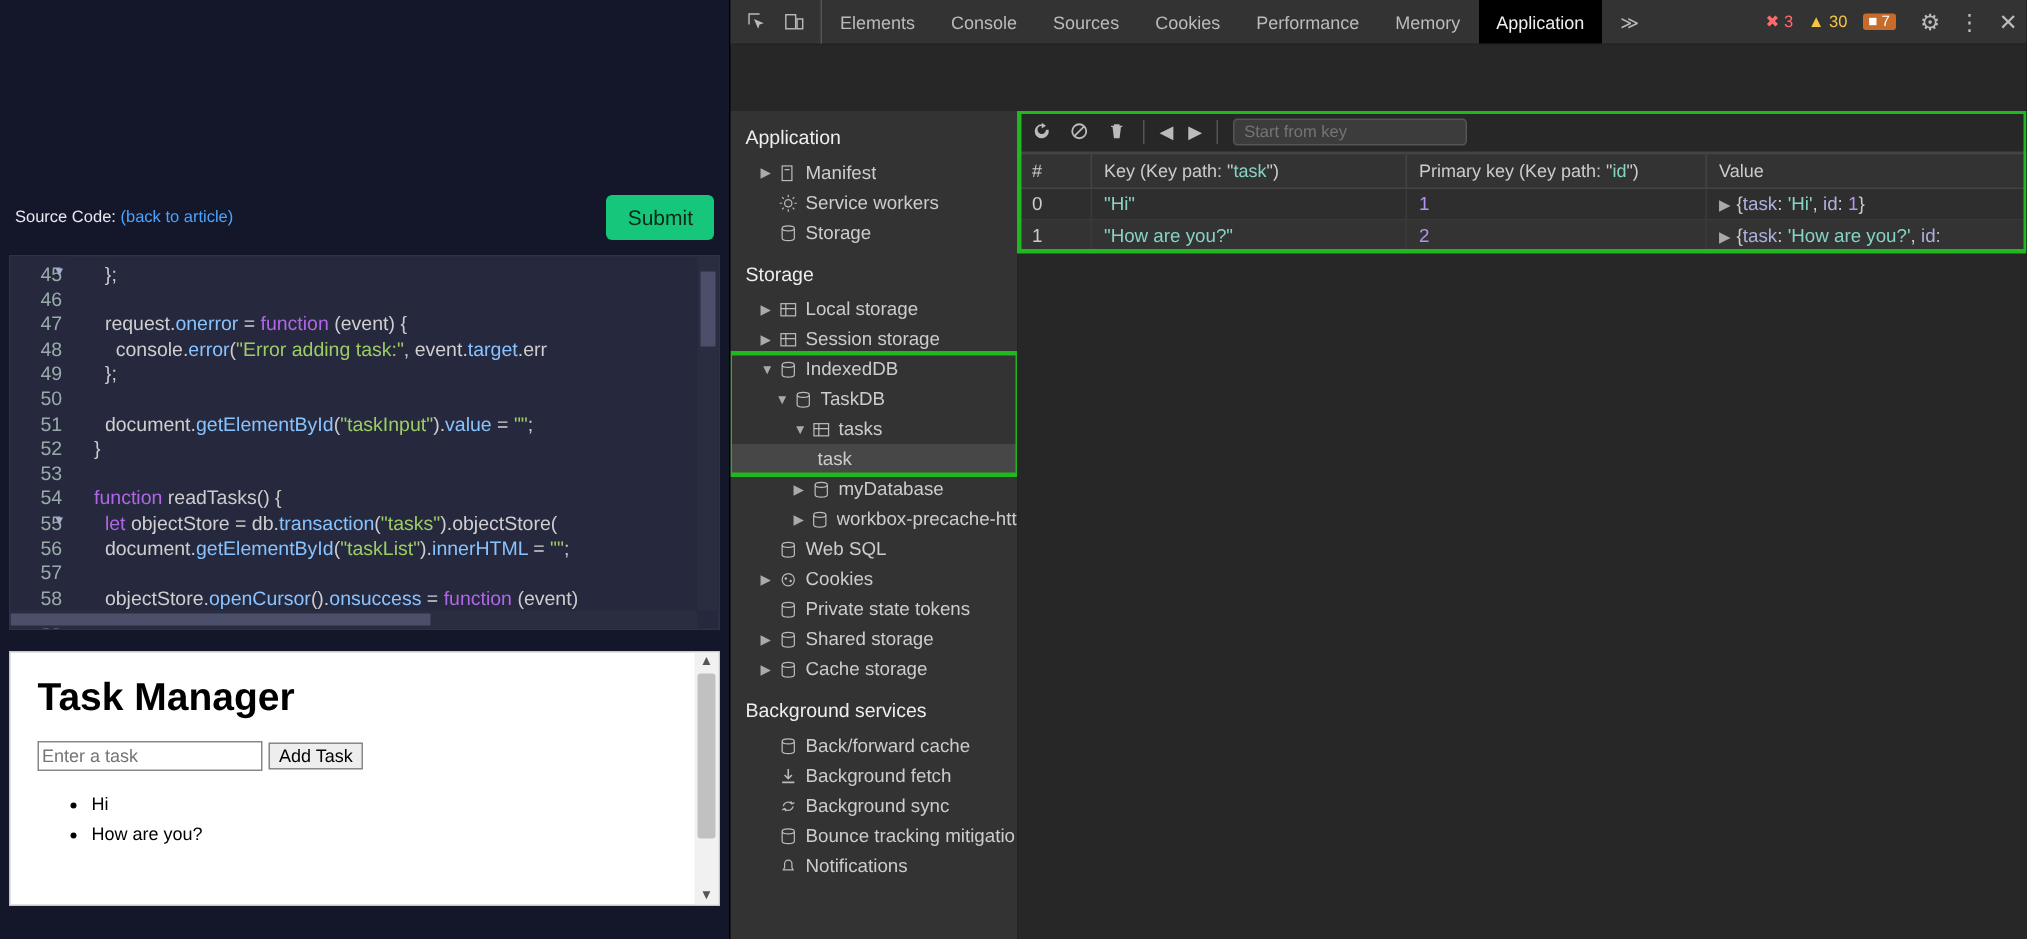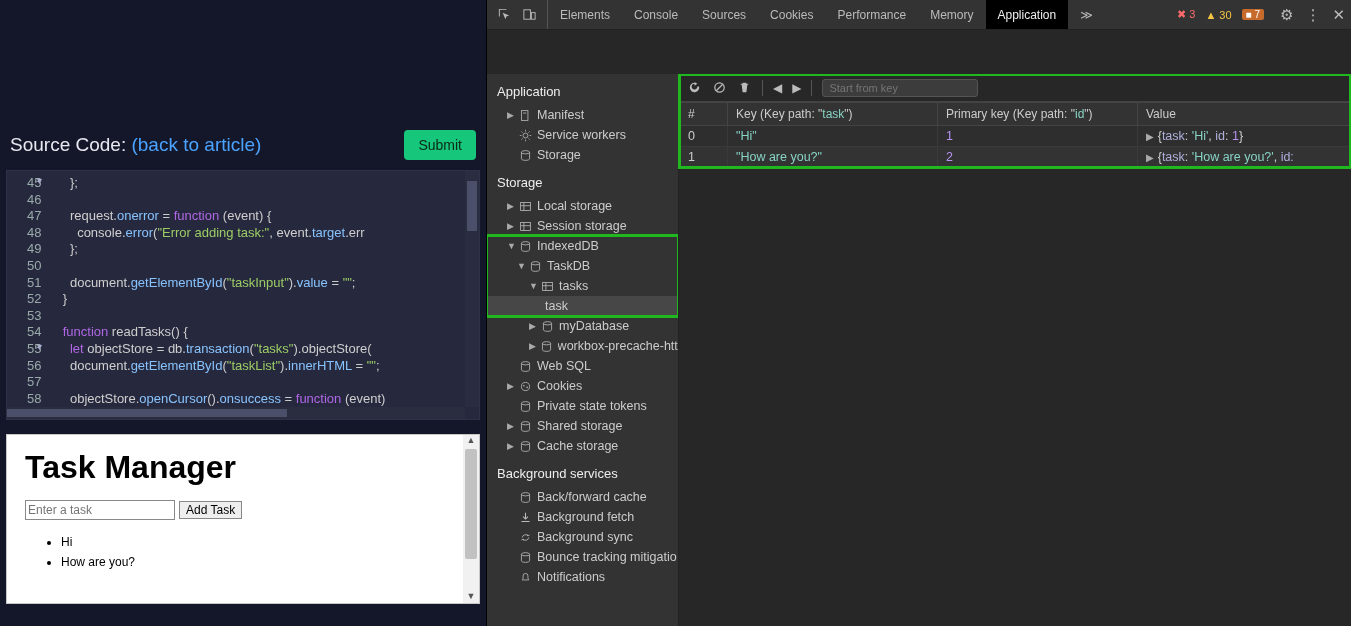--- a/index.html
+++ b/index.html
@@ -1,21 +1,21 @@
 <!DOCTYPE html>
 <html><head>
 <meta charset="utf-8">
 <style>
 * { margin: 0; padding: 0; box-sizing: border-box; font-family: -apple-system, "Segoe UI", Arial, sans-serif; }
 body { width: 1351px; height: 626px; background: #14172a; display: flex; overflow: hidden; }
 
 .left-pane { width: 486px; height: 100%; display: flex; flex-direction: column; }
 .left-top-space { height: 130px; }
 .sc-row { display:flex; justify-content: space-between; align-items:center; padding: 0 10px 10px 10px; }
-.sc-label { color: #e8e8f0; font-size: 19px; text-align: center; }
+.sc-label { color: #e8e8f0; font-size: 11px; text-align: center; }
 .sc-link { color: #4aa3ff; text-decoration: none; }
 .submit-btn { background: #16c67a; color: #0a2918; border: none; border-radius: 4px; padding: 7px 14px; font-size: 14px; cursor: pointer; }
 
 .editor-wrap { position: relative; margin: 0 6px; border: 1px solid #2e3248; background: #26293d; height: 250px; overflow: hidden; }
 .editor-body { display: flex; font-family: Consolas, monospace; font-size: 13px; line-height: 16.6px; height: 100%; }
 .gutter { background: #26293d; color: #9aa; padding: 4px 6px 4px 20px; text-align: left; min-width: 28px; user-select:none; }
 .gutter .gl { height: 16.6px; }
 .code { flex:1; padding: 4px 0; overflow: hidden; white-space: pre; color: #ccc; }
 .code .cl { height: 16.6px; padding-left: 8px; }
 .kw { color: #b067e6; }
@@ -23,21 +23,21 @@
 .str { color: #9ccc65; }
 .prm { color: #cfcfcf; }
 .ed-vscroll { position:absolute; right:0; top:0; bottom:12px; width:14px; background:#2a2d40; }
 .ed-vthumb { position:absolute; left:2px; width:10px; background:#4b4f6a;}
 .ed-hscroll { position:absolute; left:0; right:14px; bottom:0; height:12px; background:#2a2d40; }
 .ed-hthumb { position:absolute; top:2px; height:8px; background:#4b4f6a;}
 .fold { color:#aac; font-size:10px; position:absolute; }
 
 .preview-wrap { margin: 14px 6px 0 6px; background:#fff; border:1px solid #c7c7c7; height: 170px; position:relative; overflow:hidden;}
 .preview-inner { padding: 14px 18px; font-family: "Times New Roman", serif; color:#000; }
-.preview-inner h1 { font-size: 32px; font-weight: bold; margin-bottom: 14px;}
+.preview-inner h1 { font-size: 26px; font-weight: bold; margin-bottom: 14px;}
 .preview-inner input[type=text]{ font-family:Arial; font-size:12px; width:150px; border:1px solid #888; padding:2px;}
 .preview-inner button { font-size:12px; border:1px solid #888; background:#eee; padding:1px 6px; cursor:pointer;}
 .preview-inner ul { margin: 12px 0 0 36px; font-size: 12px; line-height: 20px;}
 .prev-vscroll { position:absolute; right:0; top:0; bottom:0; width:16px; background:#f1f1f1;}
 .prev-vtrack { position:absolute; left:2px; width:12px; background:#c1c1c1; border-radius:2px;}
 .prev-arrow { position:absolute; left:2px; width:12px; height:12px; font-size:9px; text-align:center; color:#555;}
 
 .right-pane { flex:1; height:100%; background:#272727; display:flex; flex-direction:column; border-left:1px solid #000;gap:44px;}
 .dt-tabbar { height: 30px; background: #333333; display:flex; align-items:center; font-size:12px; color:#bbb; border-bottom:1px solid #222;}
 .dt-tool-icons { display:flex; align-items:center; gap:10px; padding: 0 10px; border-right:1px solid #555; height:100%;}

